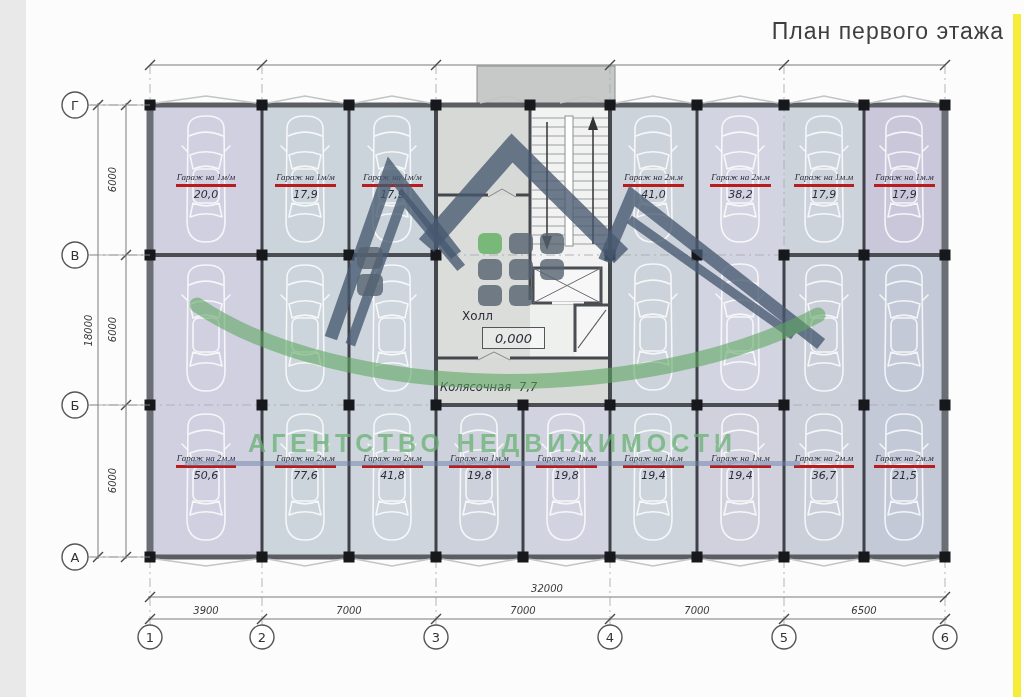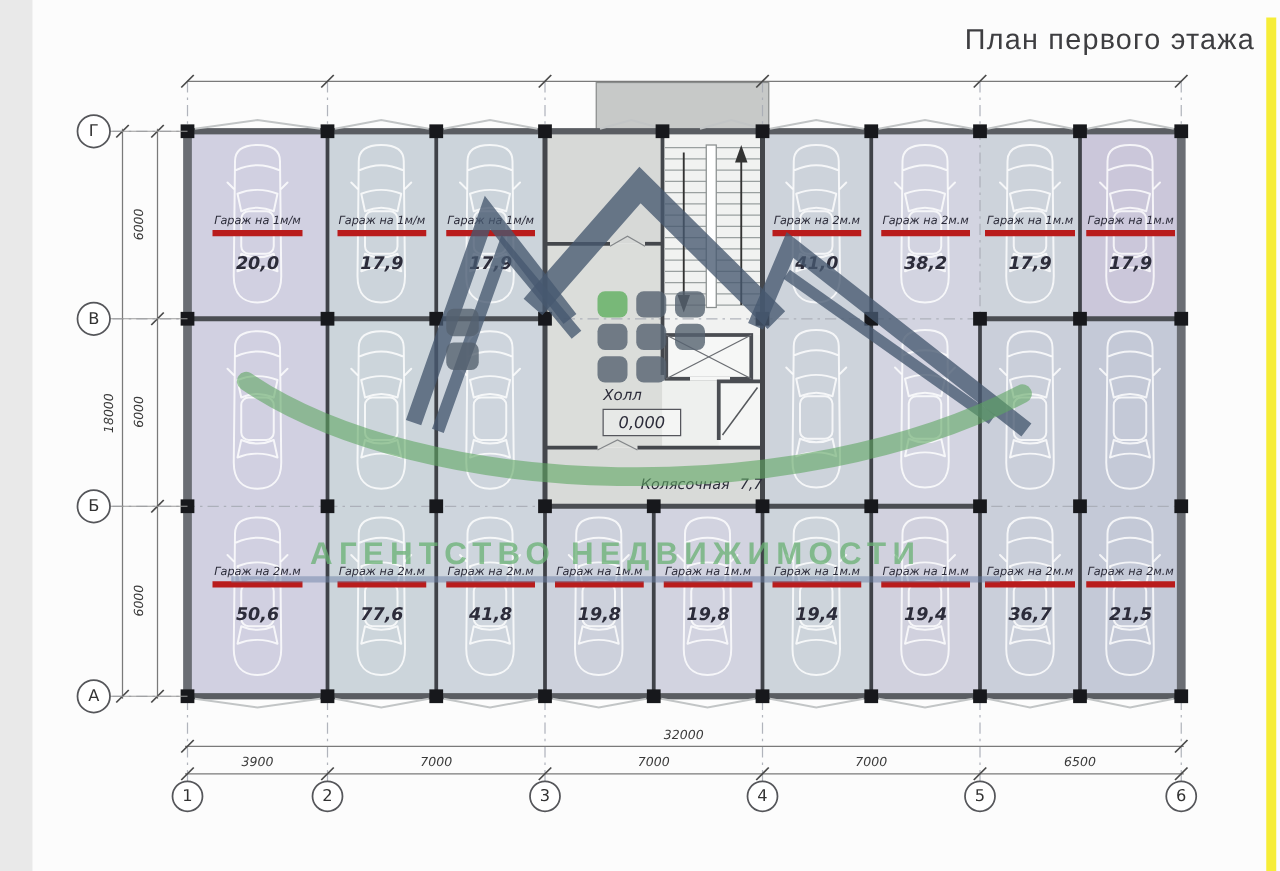--- a/index.html
+++ b/index.html
@@ -8,28 +8,28 @@
   .left-strip{position:absolute;left:0;top:0;width:26px;height:697px;background:#e9e9e9;}
   .yellow-strip{position:absolute;left:1013px;top:14px;width:8px;height:683px;background:#f6ed38;}
   .page-title{position:absolute;top:18px;right:20px;font-size:23px;letter-spacing:1px;color:#3e3e41;
               font-family:"Liberation Sans",sans-serif;}
   svg.layer{position:absolute;left:0;top:0;}
   .plan-svg{z-index:1;}
   .wm-svg{z-index:5;pointer-events:none;}
   
   .glabel{position:absolute;z-index:2;text-align:center;font-style:italic;font-size:9px;
           color:#2c2c3a;line-height:1.25;}
-  .glabel .t{display:inline-block;border-bottom:5px solid #b91c1c;padding:0 1px 1px;white-space:nowrap;}
-  .glabel .a{display:block;font-size:14px;margin-top:14px;font-weight:bold;}
+  .glabel .t{display:inline-block;border-bottom:3px solid #b91c1c;padding:0 1px 1px;white-space:nowrap;font-family:Liberation Serif, serif;}
+  .glabel .a{display:block;font-size:11px;margin-top:1px;}
   
-  .room-name{position:absolute;z-index:2;font-style:italic;color:#2c2c3a;text-align:center;}
+  .room-name{position:absolute;z-index:2;color:#2c2c3a;text-align:left;}
   .level-box{position:absolute;z-index:2;left:482px;top:327px;width:61px;height:20px;border:1px solid #55565c;
              background:rgba(255,255,255,.35);font-style:italic;font-size:13px;color:#2c2c3a;
              display:flex;align-items:center;justify-content:center;}
-  .stroller{position:absolute;z-index:2;left:440px;top:380px;width:170px;text-align:right;
+  .stroller{position:absolute;z-index:2;left:440px;top:380px;width:170px;text-align:left;
             font-style:italic;font-size:11.5px;color:#2c2c3a;white-space:nowrap;}
   .stroller .a{margin-left:8px;}
   
   .axl{position:absolute;z-index:2;width:26px;text-align:center;font-size:13px;color:#333;}
   
   .dim{position:absolute;z-index:2;font-style:italic;font-size:10px;color:#3a3a3a;text-align:center;}
   .dimv{transform:rotate(-90deg);}
   
   .wm-text{position:absolute;z-index:6;left:185px;top:408px;width:615px;text-align:center;
            pointer-events:none;font-family:"Liberation Sans",sans-serif;}

